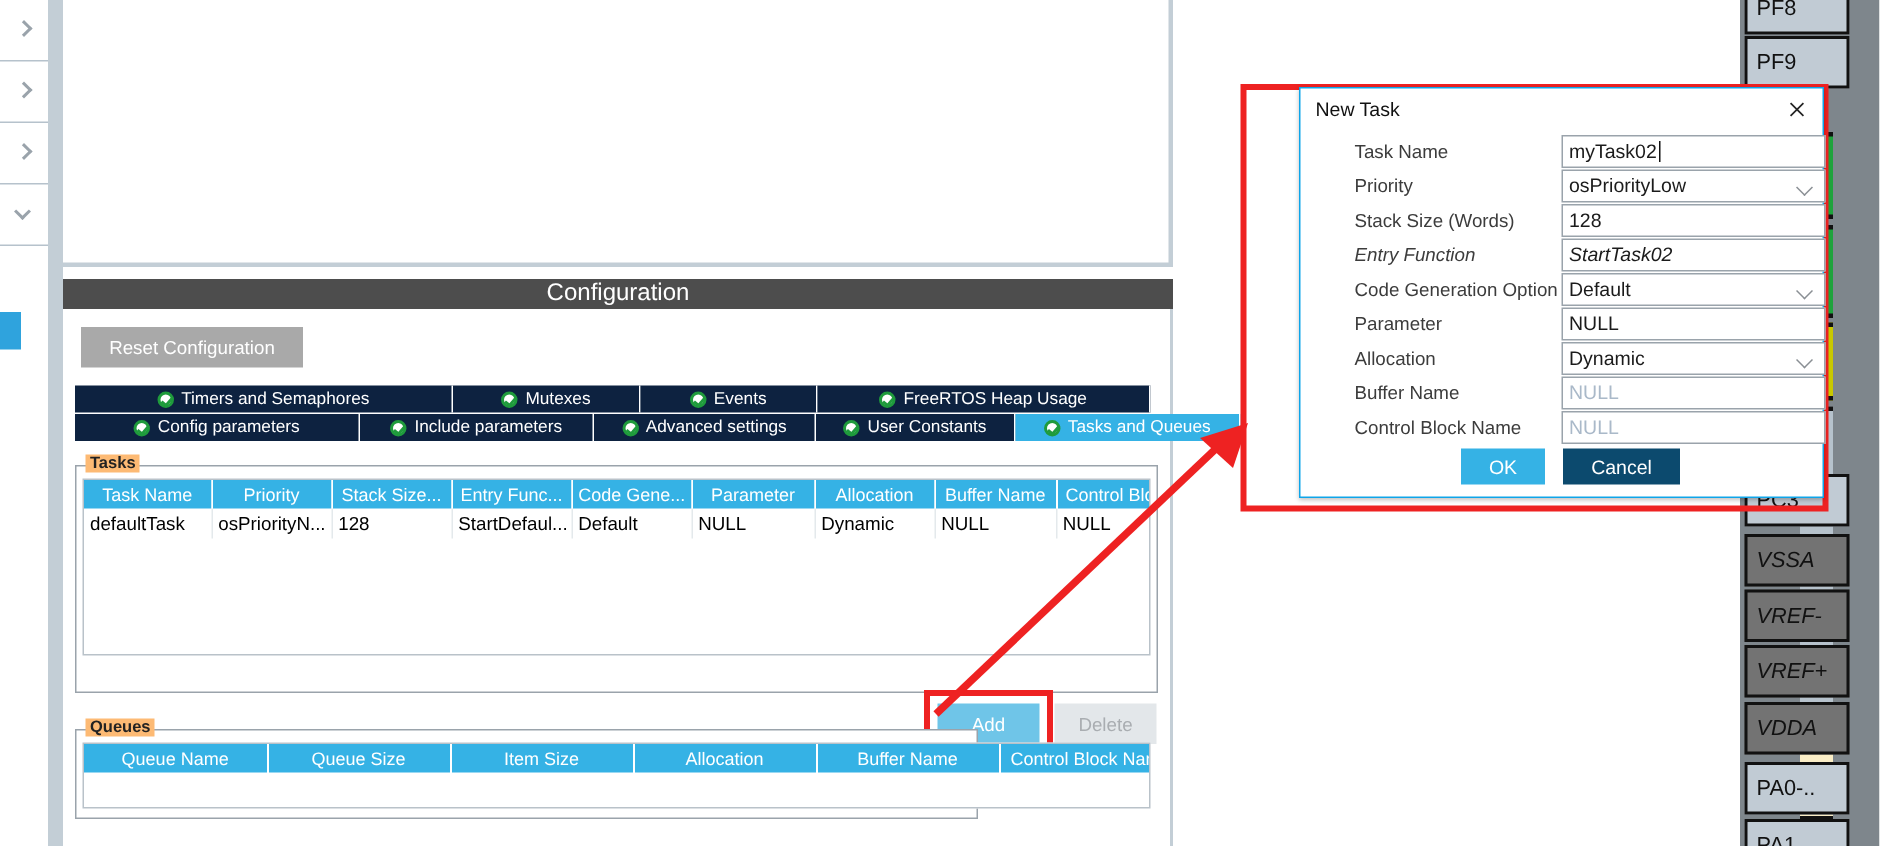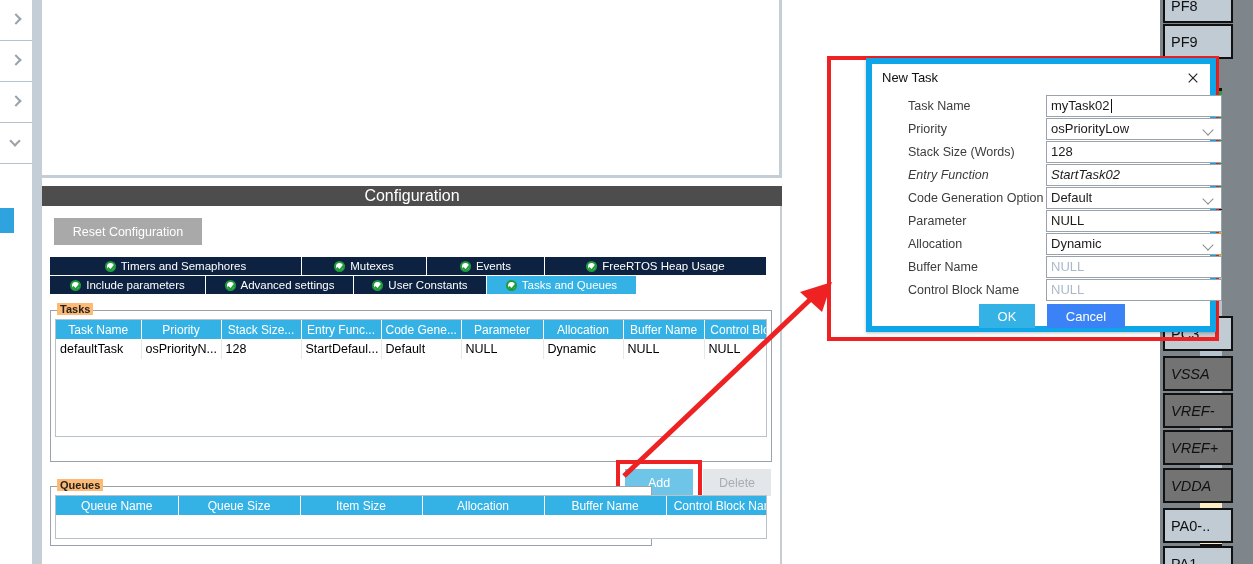--- a/index.html
+++ b/index.html
@@ -170,21 +170,21 @@
   
   #arrow-svg { position: absolute; left: 600px; top: 280px; width: 260px; height: 210px; pointer-events: none; }
 
   
   #dialog-highlight {
     position: absolute; left: 827px; top: 56px; width: 392px; height: 285px;
     border: 4px solid #ee2222; pointer-events: none;
   }
   #dialog {
     position: absolute; left: 866px; top: 58px; width: 350px; height: 274px;
-    background: #ffffff; border: 6px solid #0ea5e9;
+    background: #ffffff; border: 1px solid #0ea5e9;
     box-shadow: 0 1px 3px rgba(0,0,0,0.25);
   }
   #dlg-title {
     position: absolute; left: 10px; top: 6px;
     font-size: 13px; color: #111111;
   }
   #dlg-close {
     position: absolute; right: 6px; top: 4px; width: 22px; height: 20px;
     display: flex; align-items: center; justify-content: center;
     cursor: pointer; background: transparent; border: none;
@@ -225,21 +225,21 @@
     transform: rotate(45deg);
   }
 
   #dlg-buttons { position: absolute; left: 0; top: 240px; width: 350px; height: 28px; }
   .dlg-btn {
     position: absolute; height: 24px; border: none;
     font-size: 13px; color: #ffffff; cursor: pointer;
     font-family: "Liberation Sans", sans-serif;
   }
   #ok-btn { left: 107px; width: 56px; background: #35b2e5; }
-  #cancel-btn { left: 175px; width: 78px; background: #3b82f6; }
+  #cancel-btn { left: 175px; width: 78px; background: #0c4a6e; }
 </style>
 </head>
 <body>
 
 <div id="root">
 
   <div id="left-tree">
     <div class="tree-row">
         <span class="chev"></span>
       </div>
@@ -278,20 +278,24 @@
         <div class="tab" style="width: 118px;">
           <span class="tick"></span>
           <span>Events</span>
         </div>
         <div class="tab" style="width: 222px;">
           <span class="tick"></span>
           <span>FreeRTOS Heap Usage</span>
         </div>
       </div>
     <div class="tabrow" id="tabrow2">
+        <div class="tab" style="width: 190px;">
+          <span class="tick"></span>
+          <span>Config parameters</span>
+        </div>
         <div class="tab" style="width: 156px;">
           <span class="tick"></span>
           <span>Include parameters</span>
         </div>
         <div class="tab" style="width: 148px;">
           <span class="tick"></span>
           <span>Advanced settings</span>
         </div>
         <div class="tab" style="width: 133px;">
           <span class="tick"></span>

